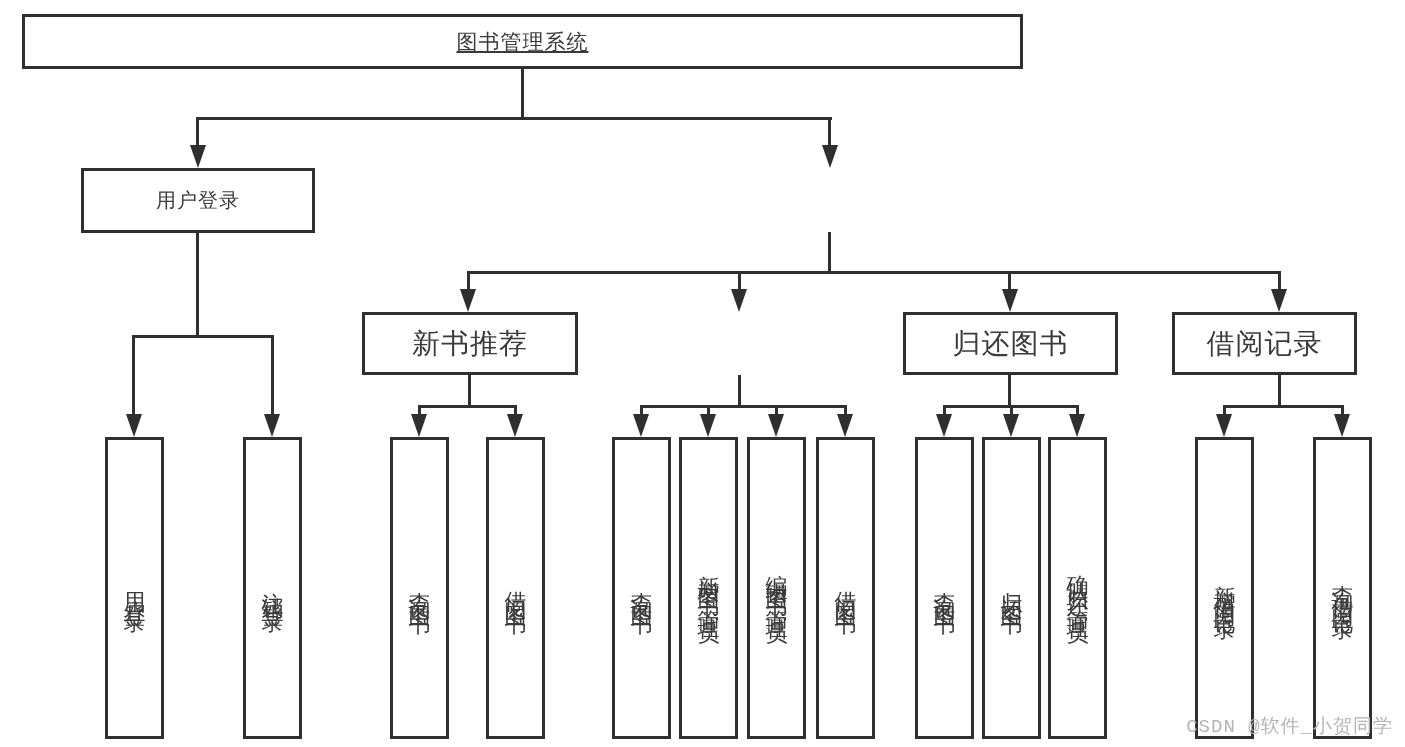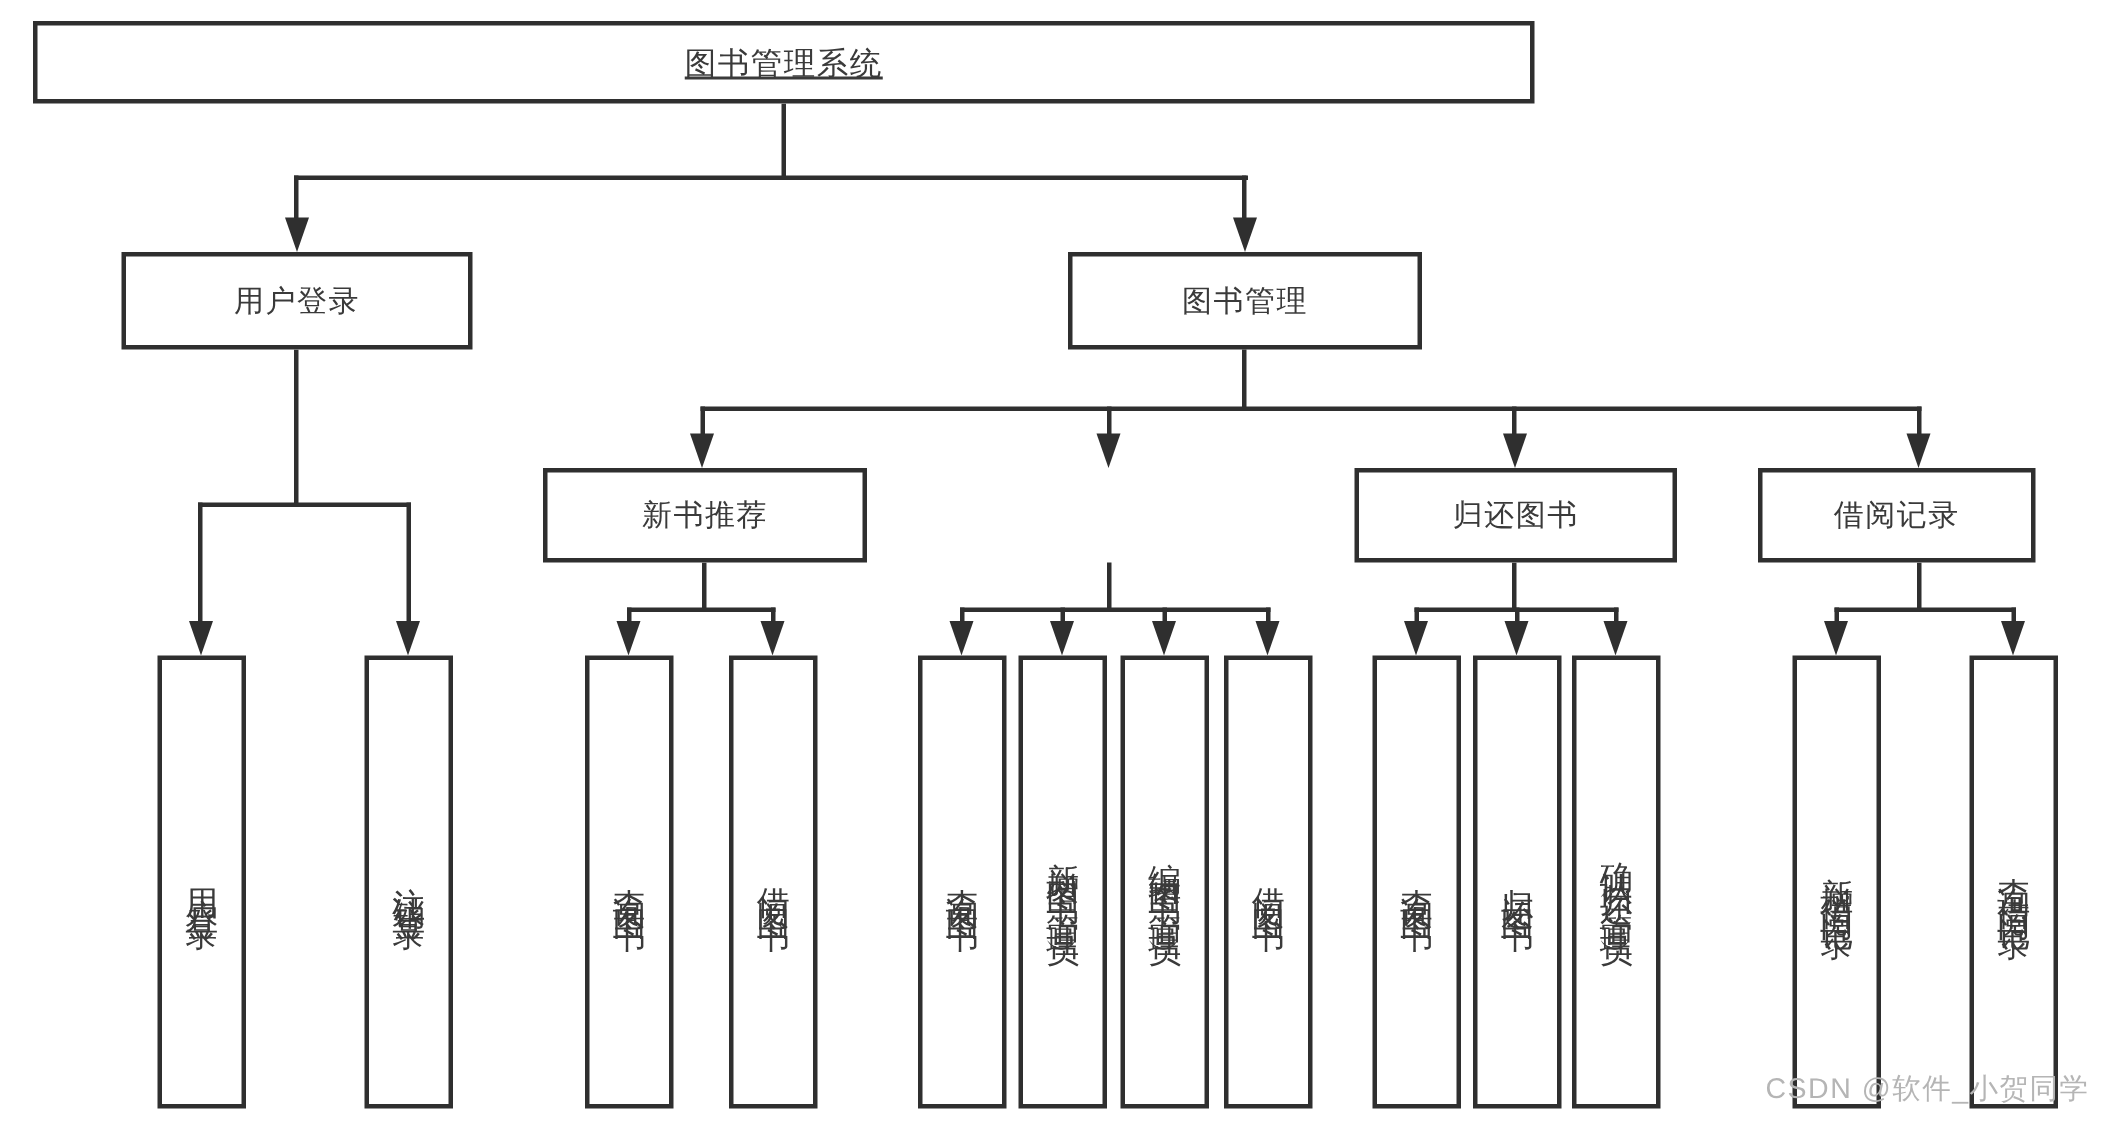--- a/index.html
+++ b/index.html
@@ -13,37 +13,37 @@
     position:relative;width:1405px;height:747px;background:var(--background);
     font-family:"Liberation Sans","DejaVu Sans",sans-serif;overflow:hidden;
   }
   .node{
     position:absolute;box-sizing:border-box;border:3px solid var(--line);
     background:var(--background);display:flex;align-items:center;justify-content:center;
     color:var(--text);
   }
   .root{font-size:21px;letter-spacing:1px;text-decoration:underline;}
   .lvl2{top:168px;height:65px;font-size:20px;letter-spacing:1px;}
-  .mid{top:312px;height:63px;font-size:20px;letter-spacing:1px;}
+  .mid{top:312px;height:63px;font-size:28px;letter-spacing:1px;}
   .leaf{top:437px;width:59px;height:302px;}
   .vtext{
     writing-mode:vertical-rl;text-orientation:mixed;
     font-size:22px;letter-spacing:7px;line-height:1;color:var(--text);
   }
   .hline,.vline{position:absolute;background:var(--line);}
   .hline{height:3px;}
   .vline{width:3px;}
   .arrow{
     position:absolute;width:0;height:0;
     border-left:8px solid transparent;border-right:8px solid transparent;
     border-top:23px solid var(--line);
   }
   .watermark{
     position:absolute;right:12px;bottom:8px;font-size:19px;
-    color:var(--watermark);letter-spacing:1px;white-space:nowrap;
+    color:var(--watermark);letter-spacing:1px;white-space:nowrap;font-family:Liberation Mono, monospace;
   }
 </style>
 </head>
 <body>
 
 <div class="canvas">
 
   <div class="vline" style="left:521px;top:69px;height:51px"></div>
   <div class="hline" style="left:196px;top:117px;width:636px"></div>
   <div class="vline" style="left:196px;top:117px;height:33px"></div>
@@ -104,23 +104,20 @@
   <div class="vline" style="left:1341px;top:405px;height:15px"></div>
   <div class="arrow" style="left:1334px;top:414px"></div>
 
   <div class="node root" style="left:22px;top:14px;width:1001px;height:55px">
     <span>图书管理系统</span>
   </div>
 
   <div class="node lvl2" style="left:81px;width:234px">
     <span>用户登录</span>
   </div>
-  <div class="node lvl2" style="left:712px;width:236px">
-    <span>图书管理</span>
-  </div>
 
   <div class="node mid" style="left:362px;width:216px">
     <span>新书推荐</span>
   </div>
   <div class="node mid" style="left:903px;width:215px">
     <span>归还图书</span>
   </div>
   <div class="node mid" style="left:1172px;width:185px">
     <span>借阅记录</span>
   </div>

